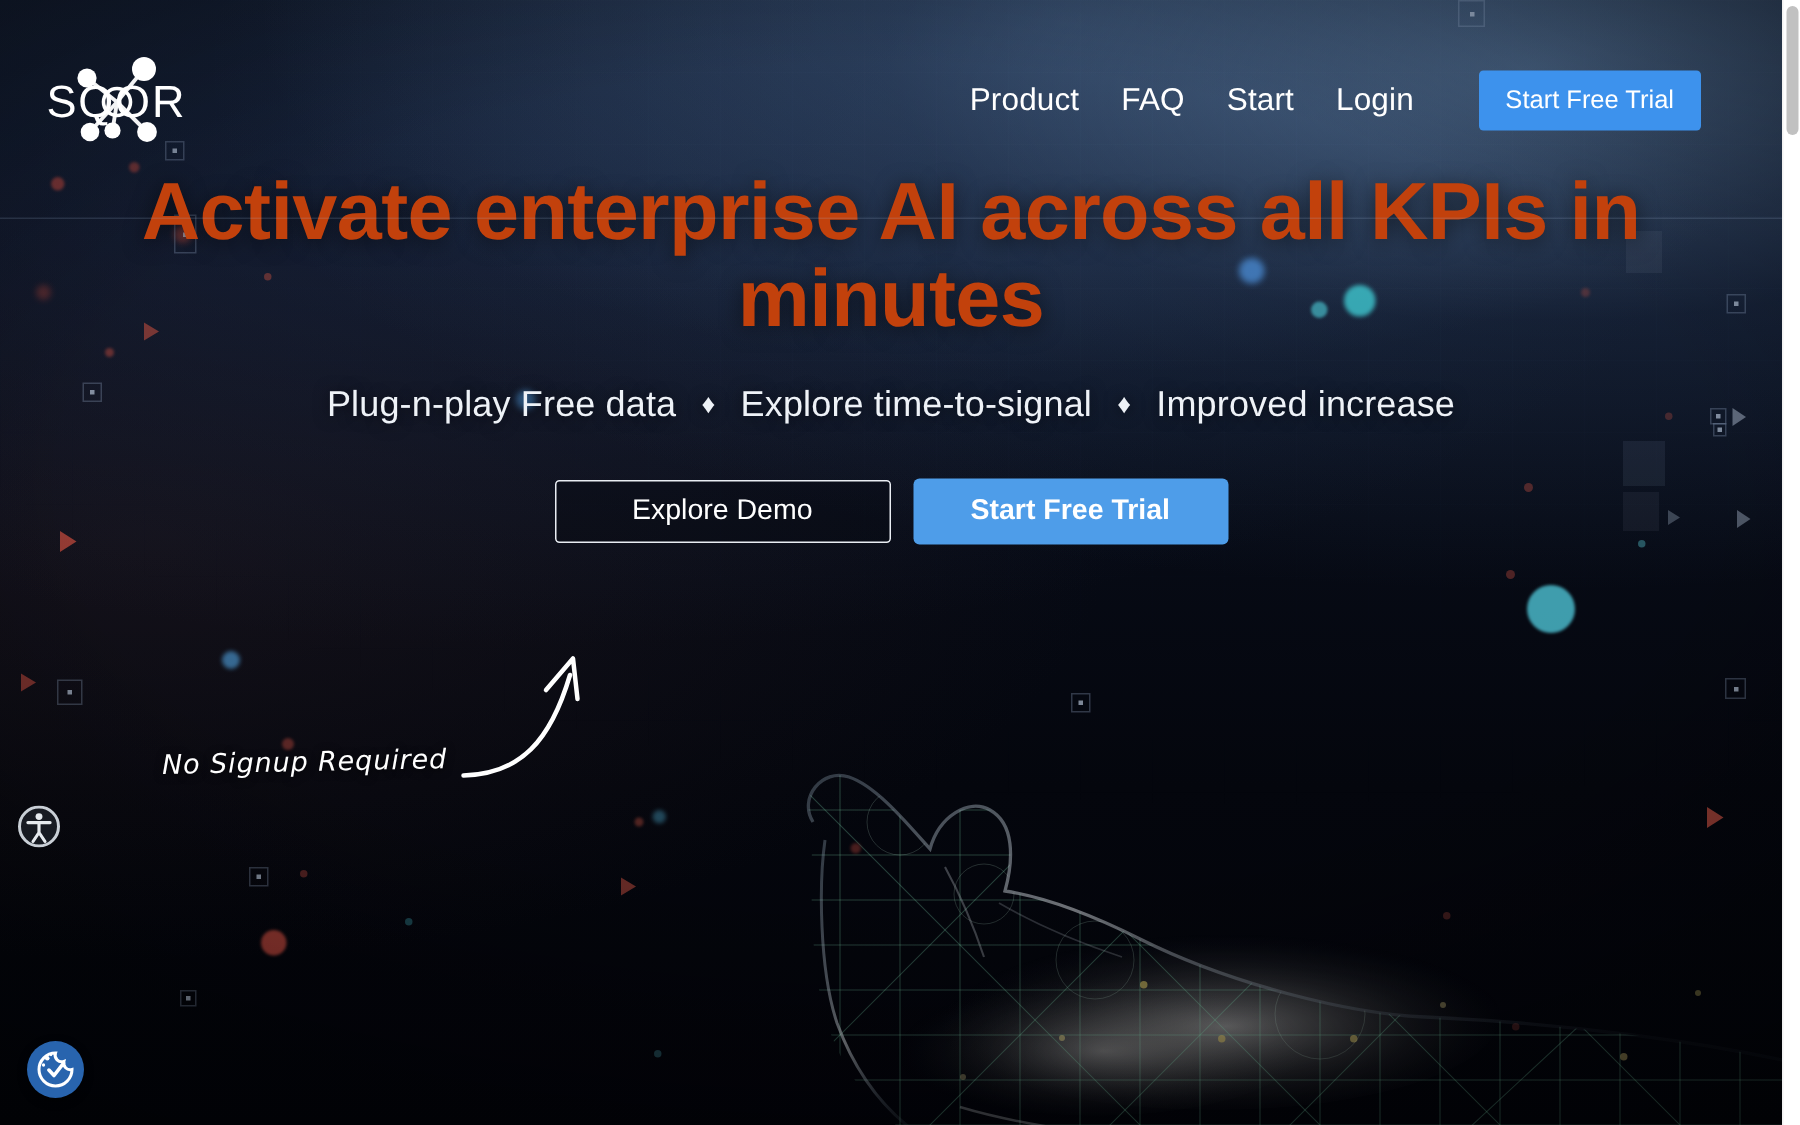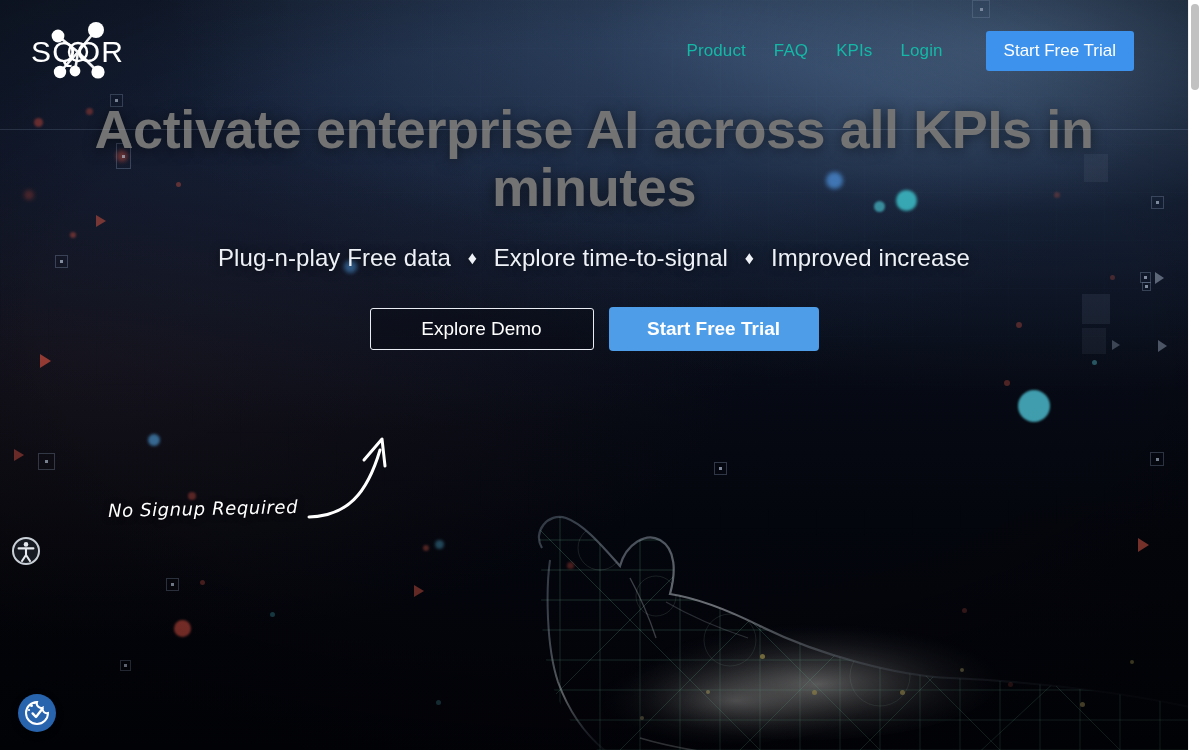--- a/index.html
+++ b/index.html
@@ -55,34 +55,34 @@
   .dot { position:absolute; border-radius:50%; }
   .sq  { position:absolute; border:1px solid rgba(150,170,200,0.30); }
   .sq::after{ content:""; position:absolute; left:50%; top:50%; width:3px; height:3px; margin:-1.5px 0 0 -1.5px; background:rgba(190,205,225,0.65); }
   .tri { position:absolute; width:0; height:0; }
 
   
   .hand { position:absolute; left:480px; top:470px; width:760px; height:300px; opacity:0.95; }
 
   
   #header {
-    position:absolute; left:0; top:0;
+    position:absolute; left:0; top:16px;
     width:1188px; height:130px;
     z-index:30;
     display:flex; align-items:center;
     border-bottom:1px solid rgba(170,195,225,0.16);
   }
   .logo { position:absolute; left:28px; top:14px; width:96px; height:72px; }
   nav.navlinks {
     position:absolute; right:54px; top:0; height:101px;
     display:flex; align-items:center; gap:0;
   }
   .navlink {
-    color:#14b8a6;
-    font-size:17px;
+    color:#ffffff;
+    font-size:21px;
     text-decoration:none;
     padding:0 14px;
     letter-spacing:0.1px;
     white-space:nowrap;
     cursor:pointer;
   }
   .nav-cta {
     margin-left:29px;
     background:#3d92ed;
     color:#ffffff;
@@ -98,22 +98,22 @@
   }
 
   
   #hero {
     position:absolute; left:0; top:101px;
     width:1188px; height:649px;
     z-index:20;
     text-align:center;
   }
   .headline {
-    margin-top:0;
-    color:#737373;
+    margin-top:12px;
+    color:#c2410c;
     font-size:54px;
     font-weight:700;
     line-height:1.07;
     letter-spacing:-0.4px;
     padding:0 80px;
     text-shadow:0 2px 14px rgba(0,0,0,0.55);
   }
   .headline .l2 { display:block; }
   .subline {
     margin-top:27px;
@@ -352,21 +352,21 @@
             <circle cx="70" cy="58" r="6.6"></circle>
           </g>
           <text x="3" y="48" fill="#ffffff" font-family="Liberation Sans, sans-serif" font-size="30" font-weight="400" letter-spacing="1.2">SQOR</text>
           <circle cx="50" cy="38" r="9" fill="none" stroke="#ffffff" stroke-width="2.4"></circle>
         </svg>
       </a>
 
       <nav class="navlinks">
         <a class="navlink" href="#">Product</a>
         <a class="navlink" href="#">FAQ</a>
-        <a class="navlink" href="#">KPIs</a>
+        <a class="navlink" href="#">Start</a>
         <a class="navlink" href="#">Login</a>
         <button class="nav-cta">Start Free Trial</button>
       </nav>
     </header>
 
     <section id="hero">
 
       <h1 class="headline">
         <span>Activate enterprise AI across all KPIs in minutes</span>
       </h1>

